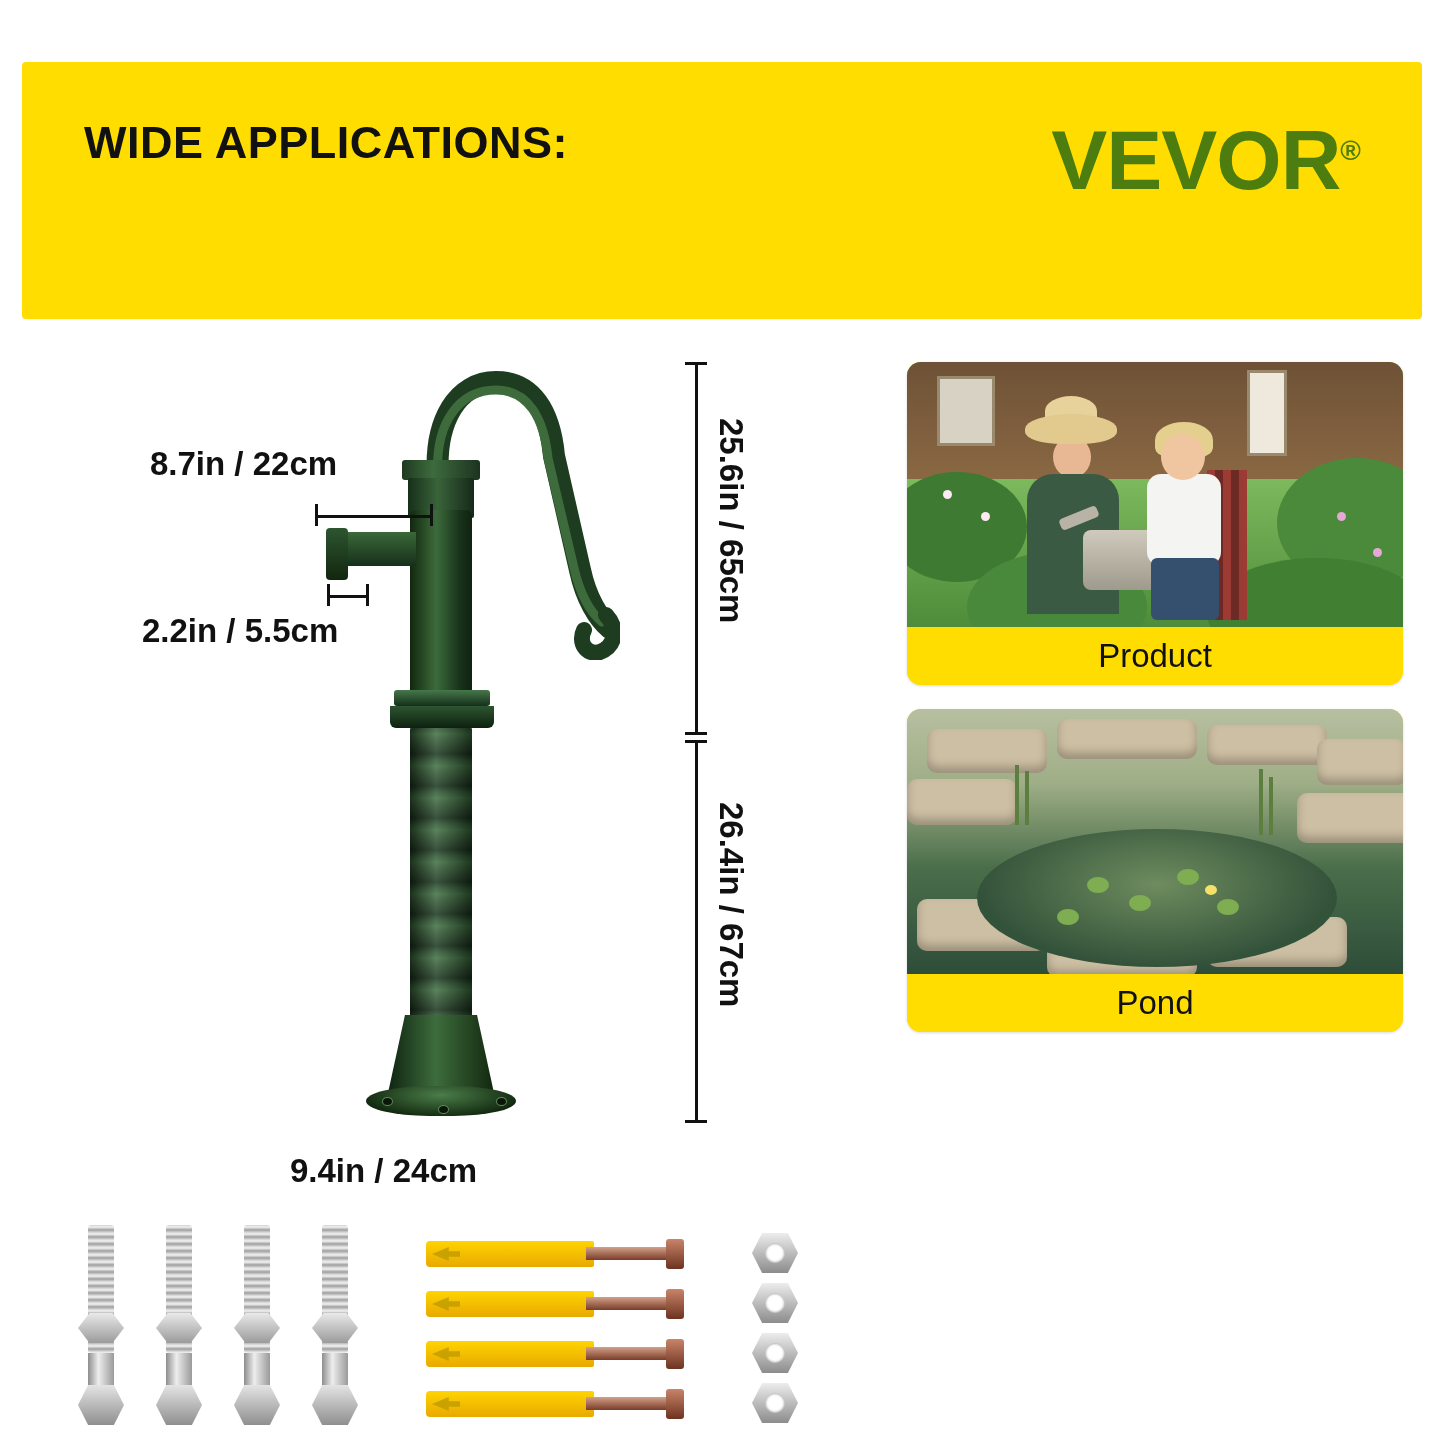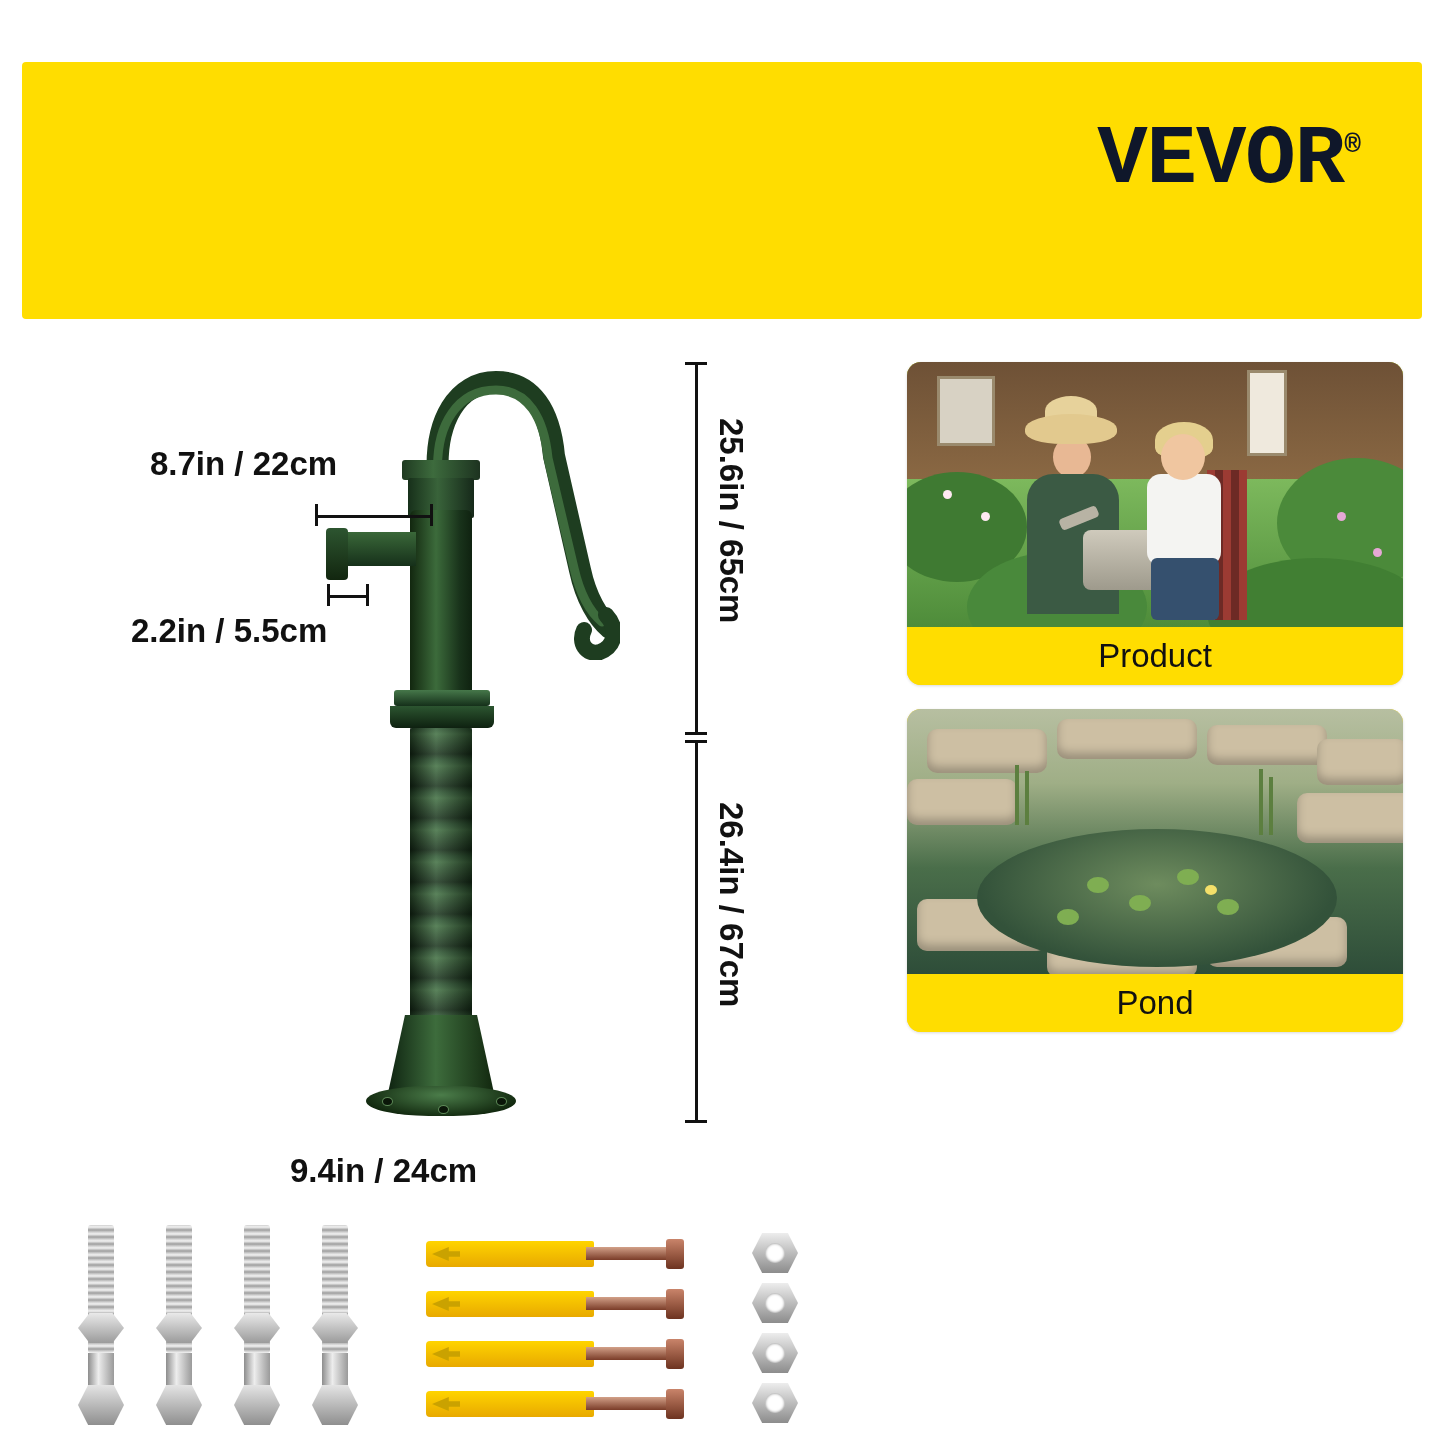--- a/index.html
+++ b/index.html
@@ -39,22 +39,22 @@
     left: 63px; top: 177px;
     font-size: 30px;
     color: #1a1a1a;
   }
   .brand {
     position: absolute;
     right: 62px; top: 50px;
     font-size: 84px;
     font-weight: bold;
     letter-spacing: -1px;
-    color: #0f172a;
-    font-family: Liberation Mono, monospace;
+    color: #4d7c0f;
+    font-family: Liberation Sans, sans-serif;
   }
   .brand .reg {
     font-size: 28px;
     vertical-align: super;
     font-weight: bold;
   }
 
   
   .product-area {
     position: absolute;
@@ -344,20 +344,21 @@
   .o-arch { position:absolute; left:60px; top:150px; width:86px; height:115px;
     background:#6d5a3e; border-radius:43px 43px 0 0; }
   .o-beam { position:absolute; background:#6b4c2a; border-radius:3px; }
   .o-ground { position:absolute; left:0; bottom:0; width:100%; height:40px;
     background: linear-gradient(180deg,#c4a878,#a88c5e); }
 </style>
 </head>
 <body>
 
 <div class="banner">
+  <div class="banner-title">WIDE APPLICATIONS:</div>
   <div class="brand">
     <span>VEVOR</span><span class="reg">®</span>
   </div>
 </div>
 
 <div class="product-area">
 
   <div class="pump">
 
     <svg class="handle" viewBox="0 0 210 300">
@@ -386,21 +387,21 @@
   </div>
 
   <div class="dim-h" style="left:275px; top:175px; width:118px;"></div>
   <div class="cap-h" style="left:275px; top:164px;"></div>
   <div class="cap-h" style="left:390px; top:164px;"></div>
   <div class="dim-label" style="left:110px; top:105px;">8.7in / 22cm</div>
 
   <div class="dim-h" style="left:287px; top:255px; width:42px;"></div>
   <div class="cap-h" style="left:287px; top:244px;"></div>
   <div class="cap-h" style="left:326px; top:244px;"></div>
-  <div class="dim-label" style="left:91px; top:272px;">2.2in / 5.5cm</div>
+  <div class="dim-label" style="left:102px; top:272px;">2.2in / 5.5cm</div>
 
   <div class="dim-v" style="left:655px; top:22px; height:372px;"></div>
   <div class="cap-v" style="left:645px; top:22px;"></div>
   <div class="cap-v" style="left:645px; top:392px;"></div>
   <div class="dim-label vert" style="left:710px; top:78px;">25.6in / 65cm</div>
 
   <div class="dim-v" style="left:655px; top:400px; height:382px;"></div>
   <div class="cap-v" style="left:645px; top:400px;"></div>
   <div class="cap-v" style="left:645px; top:780px;"></div>
   <div class="dim-label vert" style="left:710px; top:462px;">26.4in / 67cm</div>

